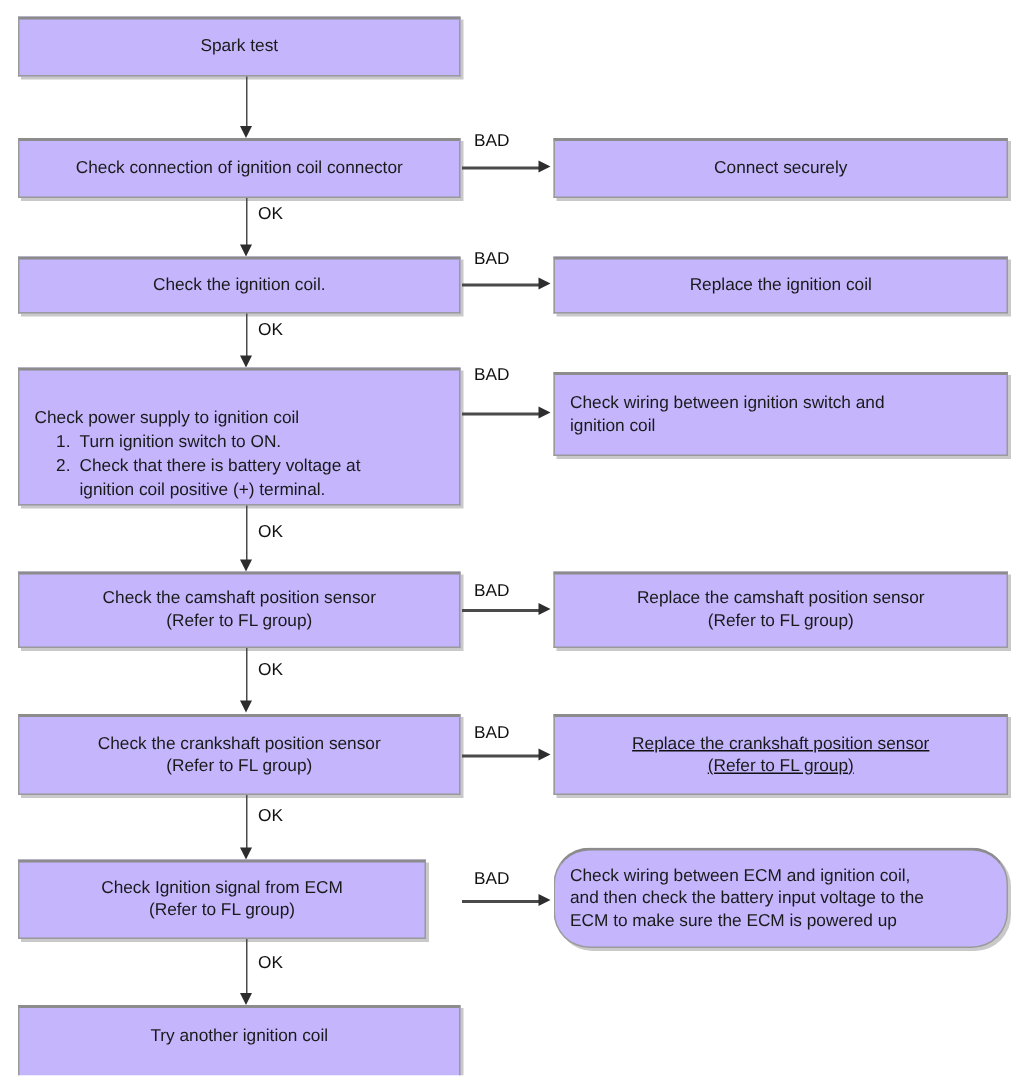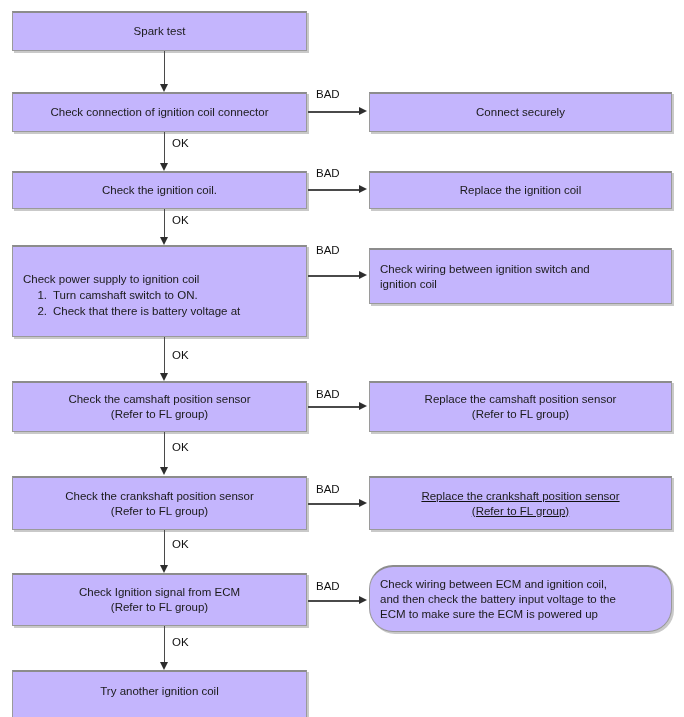--- a/index.html
+++ b/index.html
@@ -163,24 +163,25 @@
 
   <div class="vline" style="left:164px; top:209px; height:29px;"></div>
   <div class="arrow-down" style="left:160px; top:237px;"></div>
   <div class="edge-label" style="left:172px; top:214px;">OK</div>
 
   <div class="node list-node" style="left:12px; top:245px; width:295px; height:92px;">
     <div style="width:100%;">
       <div class="list-head">Check power supply to ignition coil</div>
       <ol class="steps">
         <li>
-          <span>Turn camshaft switch to ON.</span>
+          <span>Turn ignition switch to ON.</span>
         </li>
         <li>
           <span>Check that there is battery voltage at</span>
+          <span class="cont">ignition coil positive (+) terminal.</span>
         </li>
       </ol>
     </div>
   </div>
 
   <div class="hline" style="left:308px; top:275px; width:53px;"></div>
   <div class="arrow-right" style="left:359px; top:271px;"></div>
   <div class="edge-label" style="left:316px; top:244px;">BAD</div>
 
   <div class="node left-align" style="left:369px; top:248px; width:303px; height:56px;">
@@ -221,21 +222,21 @@
 
   <div class="node" style="left:369px; top:476px; width:303px; height:54px;text-decoration:underline;">
     <span class="node-text">Replace the crankshaft position sensor
 (Refer to FL group)</span>
   </div>
 
   <div class="vline" style="left:164px; top:530px; height:36px;"></div>
   <div class="arrow-down" style="left:160px; top:565px;"></div>
   <div class="edge-label" style="left:172px; top:538px;">OK</div>
 
-  <div class="node" style="left:12px; top:573px; width:295px; height:53px;">
+  <div class="node" style="left:12px; top:573px; width:272px; height:53px;">
     <span class="node-text">Check Ignition signal from ECM
 (Refer to FL group)</span>
   </div>
 
   <div class="hline" style="left:308px; top:600px; width:53px;"></div>
   <div class="arrow-right" style="left:359px; top:596px;"></div>
   <div class="edge-label" style="left:316px; top:580px;">BAD</div>
 
   <div class="node left-align" style="left:369px; top:565px; width:303px; height:67px;border-radius:24px;">
     <span class="node-text">Check wiring between ECM and ignition coil,

